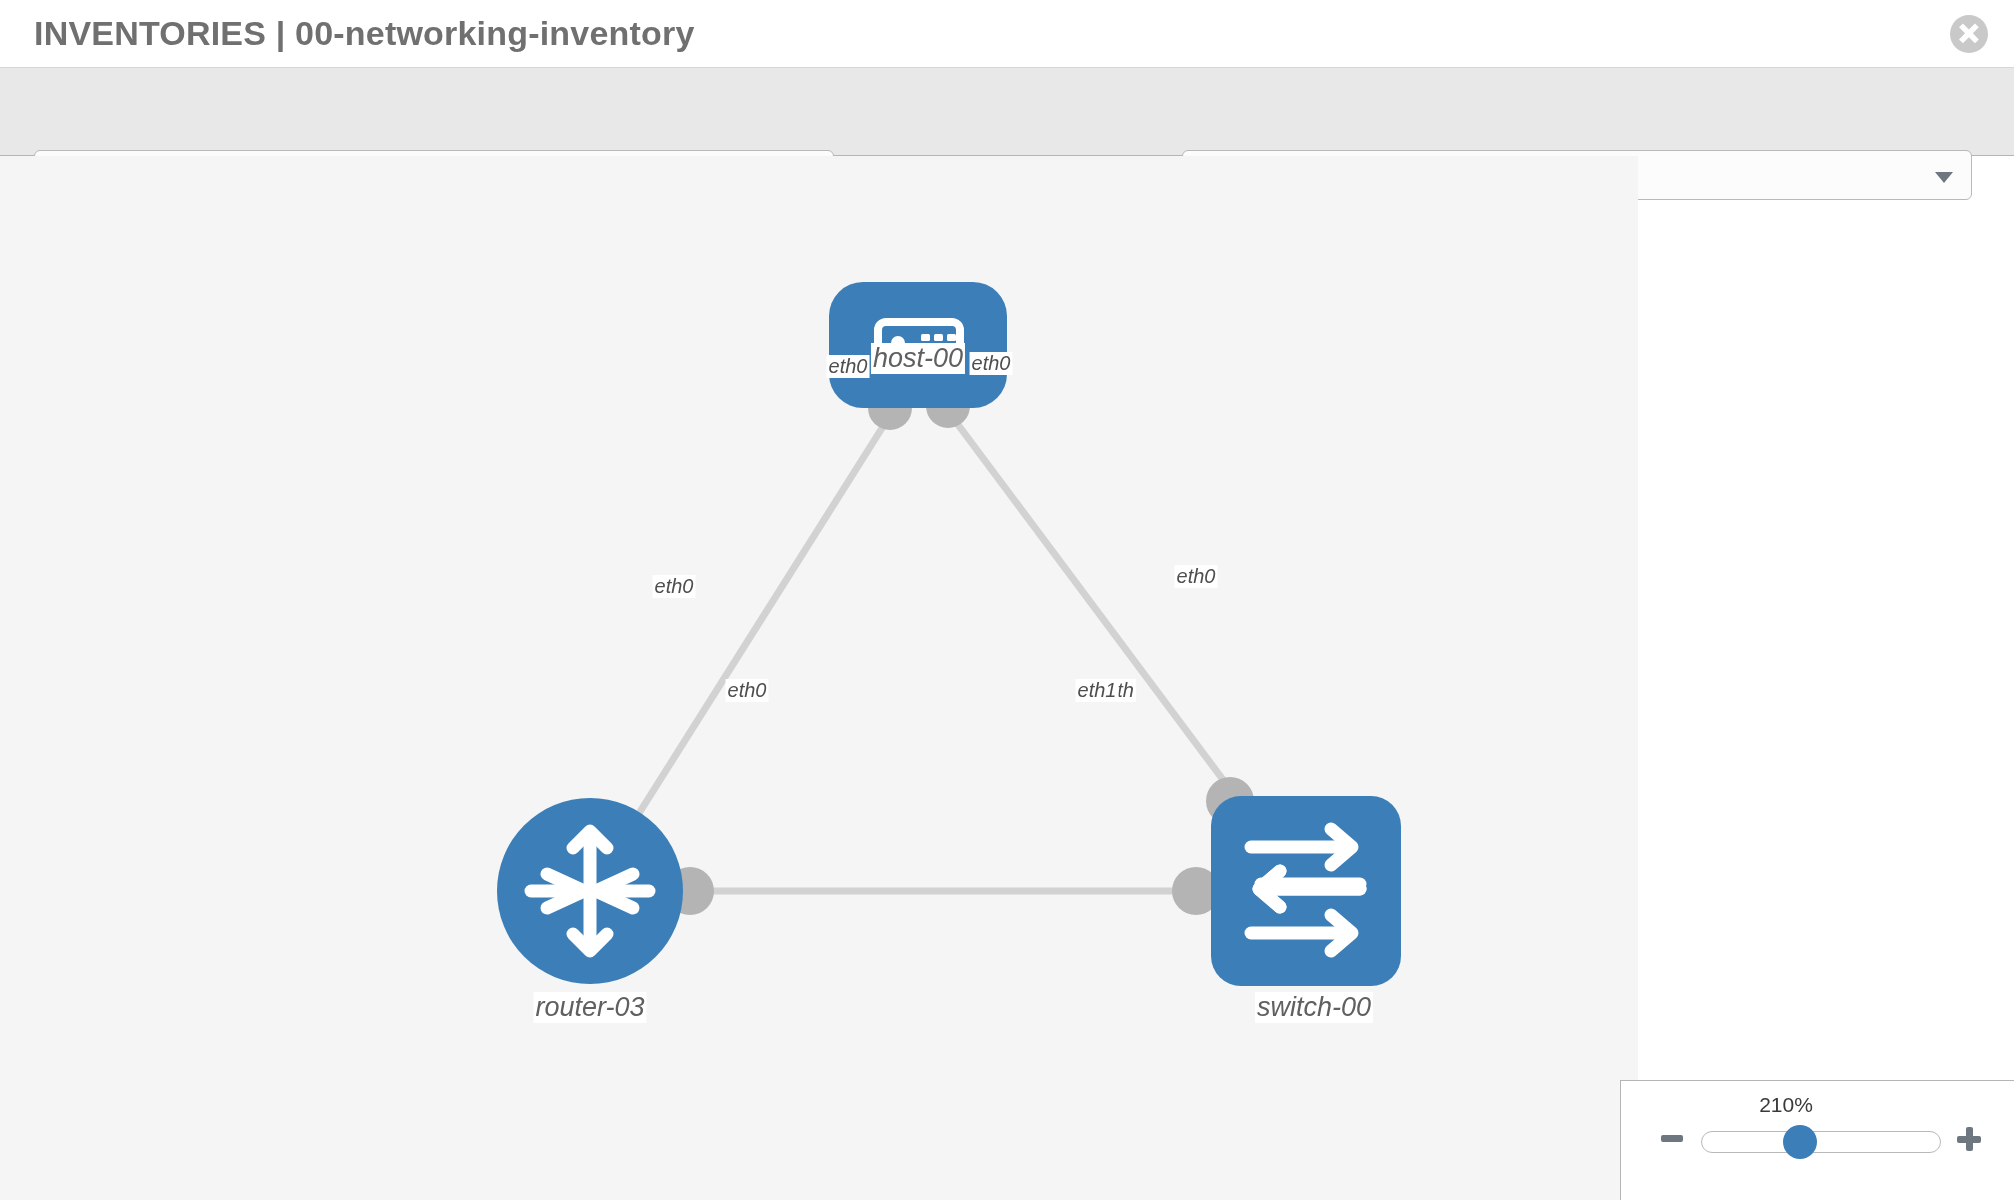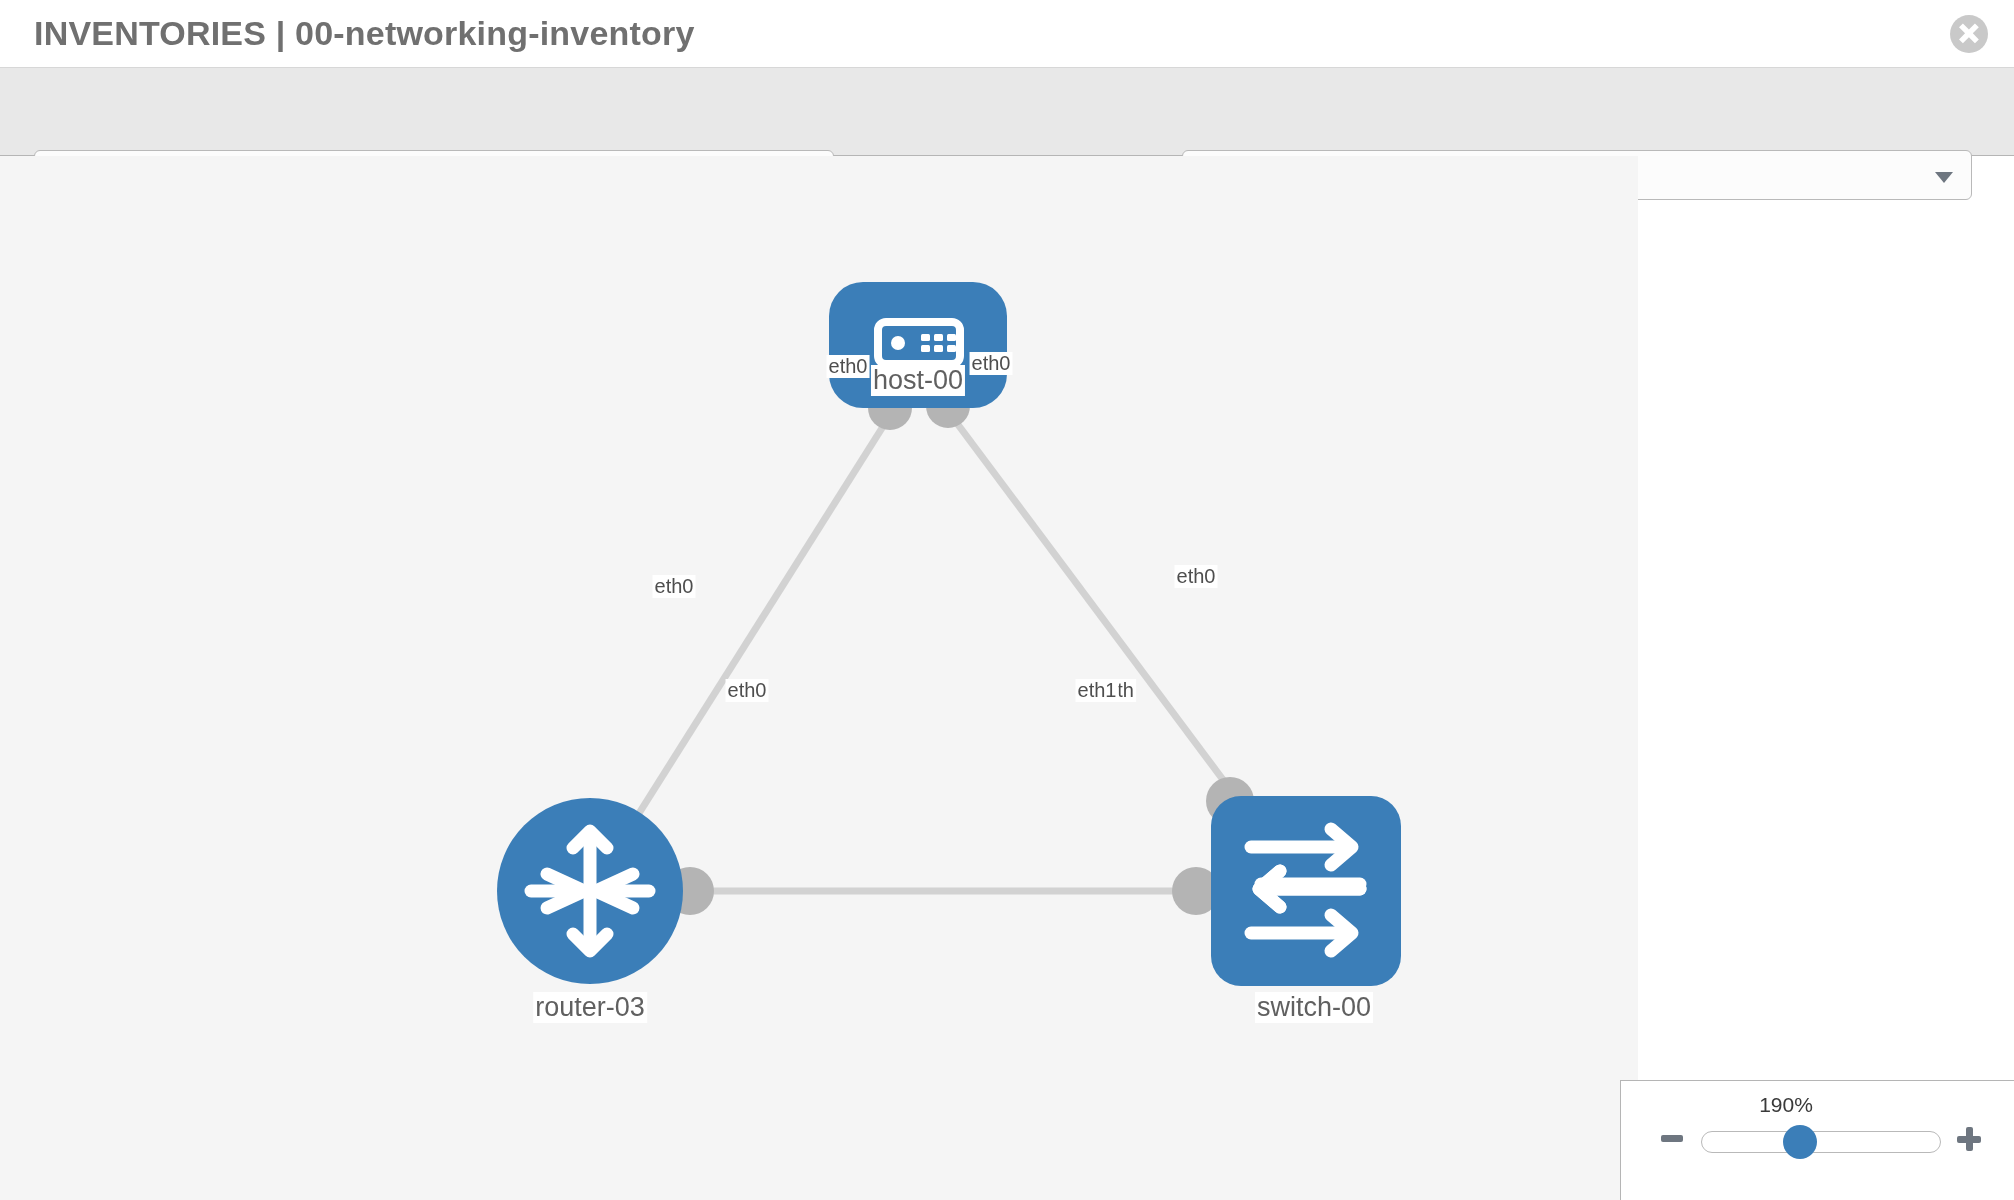--- a/index.html
+++ b/index.html
@@ -83,20 +83,21 @@
   #wrench-icon { left: 1046px; }
   #key-icon    { left: 1116px; }
 
   
   .canvas {
     position: absolute;
     left: 0; top: 156px;
     width: 1638px; height: 1044px;
     background: #f5f5f5;
     overflow: hidden;
+    font-style: italic;
   }
   .topo-svg { position: absolute; left: 0; top: 0; }
 
   
   .node-label {
     position: absolute;
     font-size: 27px;
     color: #606060;
     background: #ffffff;
     white-space: nowrap;
@@ -278,25 +279,25 @@
   </svg>
 
   <div class="edge-label" style="left:848px; top:199px;">eth0</div>
   <div class="edge-label" style="left:991px; top:196px;">eth0</div>
   <div class="edge-label" style="left:674px; top:419px;">eth0</div>
   <div class="edge-label" style="left:1196px; top:409px;">eth0</div>
   <div class="edge-label" style="left:747px; top:523px;">eth0</div>
   <div class="edge-label" style="left:1120px; top:523px;">eth</div>
   <div class="edge-label" style="left:1097px; top:523px;">eth1</div>
 
-  <div class="node-label" style="left:918px;  top:209px;">host-00</div>
+  <div class="node-label" style="left:918px;  top:187px;">host-00</div>
   <div class="node-label" style="left:590px;  top:836px;">router-03</div>
   <div class="node-label" style="left:1306px; top:836px;margin-left:8px;">switch-00</div>
 
 </div>
 
 <div class="zoom-panel">
-  <div class="zoom-value">190%</div>
+  <div class="zoom-value">210%</div>
   <div class="zoom-minus"></div>
   <div class="zoom-track"></div>
   <div class="zoom-thumb"></div>
   <div class="zoom-plus"></div>
 </div>
 
 </body></html>

